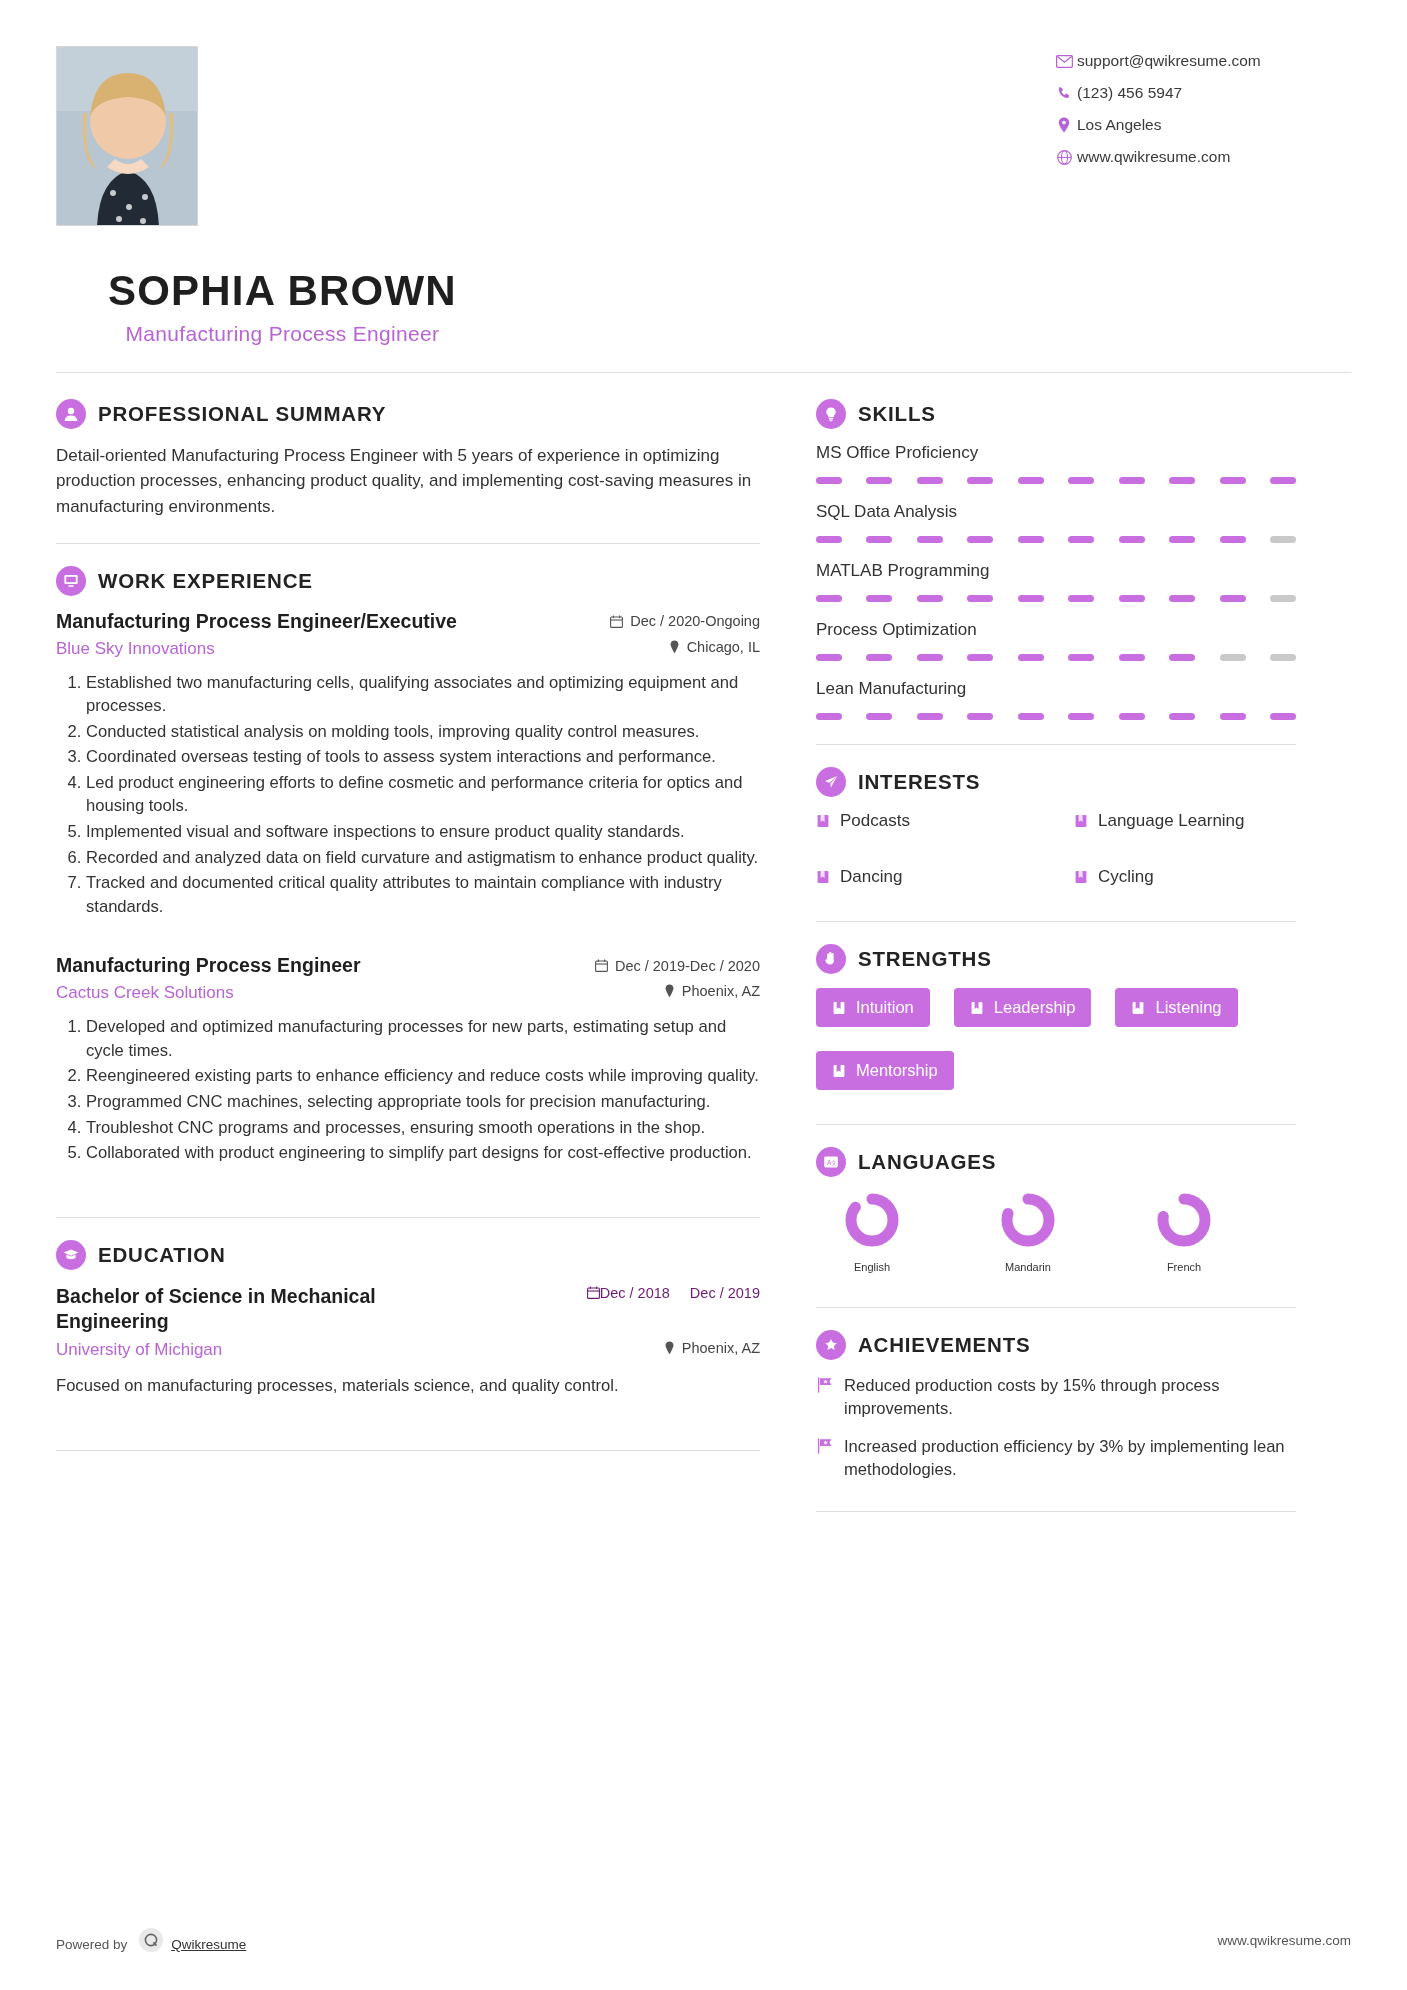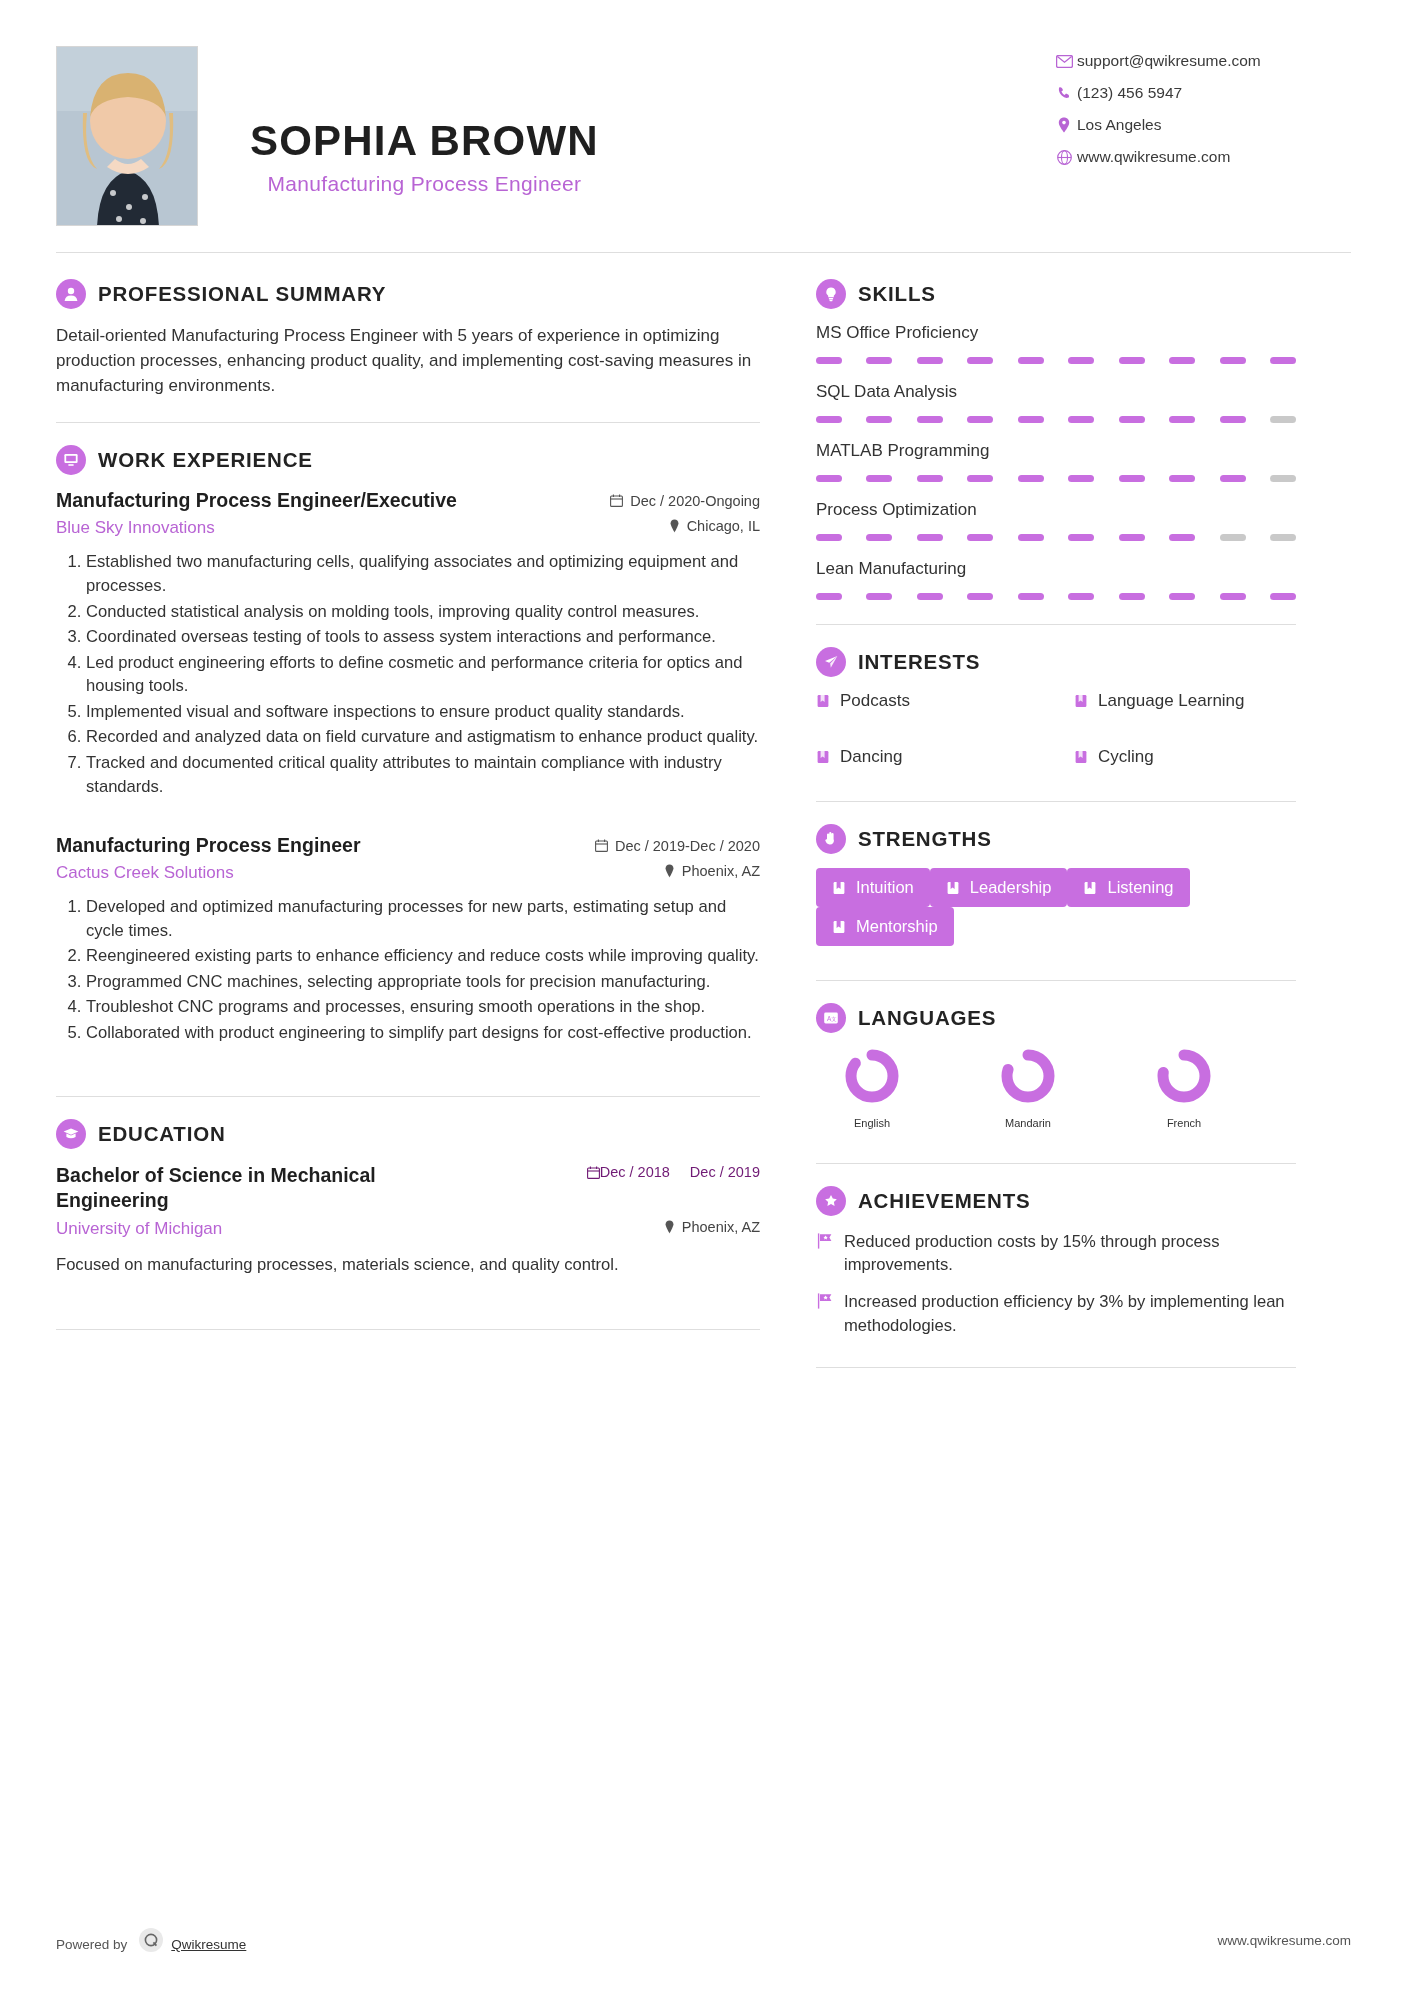--- a/index.html
+++ b/index.html
@@ -20,21 +20,22 @@
   }
 
   
   .header {
     display: flex;
     align-items: flex-start;
     justify-content: space-between;
   }
   .header-left {
     display: flex;
-    align-items: center;
+    align-items: flex-start;
+    flex-direction: column;
   }
   .avatar {
     width: 142px;
     height: 180px;
     border: 1px solid #d6d6d6;
     overflow: hidden;
     flex: none;
     background: #c9d3dc;
     position: relative;
   }
@@ -223,21 +224,21 @@
     row-gap: 16px;
     column-gap: 10px;
     gap: 36px;
   }
   .chip-row { display:flex; align-items:center; font-size:17px; color:#333; }
   .chip-ico { color:#c86ee0; margin-right:10px; display:inline-flex; }
 
   .strengths {
     display: flex;
     flex-wrap: wrap;
-    gap: 0;
+    gap: 24px;
   }
   .strength {
     background: #c86ee0;
     color: #fff;
     border-radius: 4px;
     padding: 10px 16px;
     font-size: 16.5px;
     display: flex;
     align-items: center;
   }

